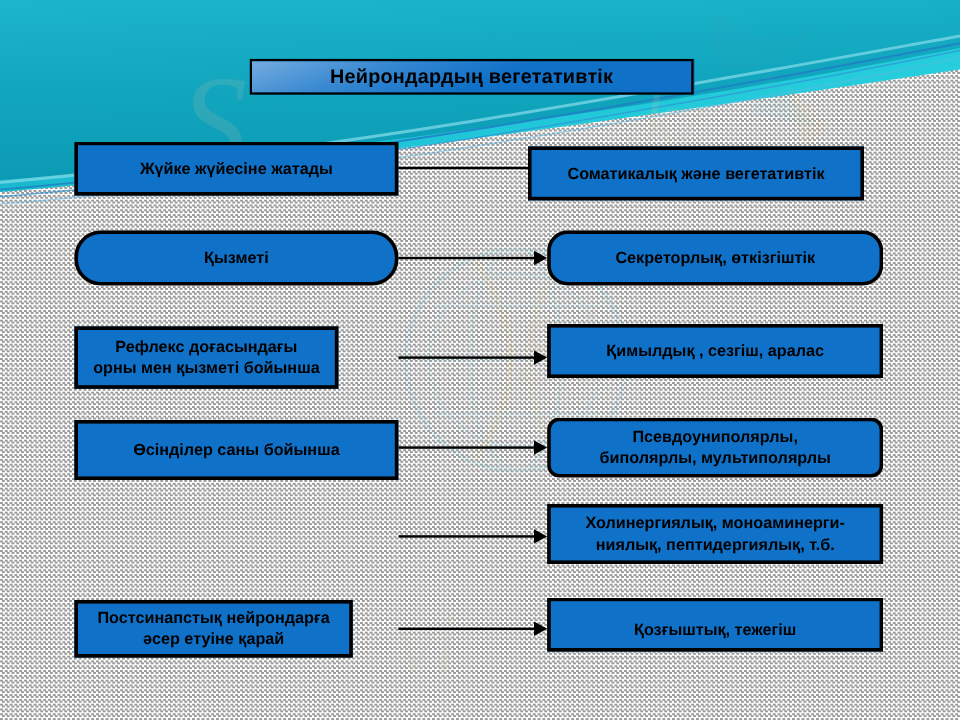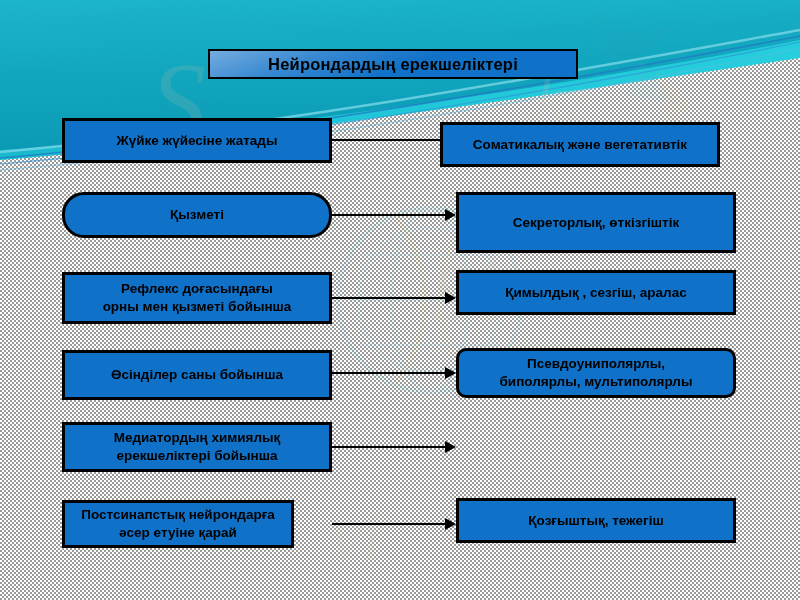--- a/index.html
+++ b/index.html
@@ -173,46 +173,46 @@
         <text x="150" y="140" font-size="112">S</text>
         <text x="430" y="320" font-size="112">st</text>
         <text x="520" y="120" font-size="64">.kz</text>
         <text x="330" y="560" font-size="72">vi</text>
       </g>
     </svg>
   </div>
 
   <div class="title-box">
     <div class="sheen"></div>
-    <span class="title-text">Нейрондардың ерекшеліктері</span>
+    <span class="title-text">Нейрондардың вегетативтік</span>
   </div>
 
   <div class="box" style="left:62px; top:118px; width:270px; height:45px;">
     <span class="label">Жүйке жүйесіне жатады</span>
   </div>
   <div class="arrow" style="left:332px; top:134px; width:124px;">
     <div class="shaft"></div>
     <div class="head"></div>
   </div>
   <div class="box" style="left:440px; top:122px; width:280px; height:45px;">
     <span class="label">Соматикалық  және вегетативтік</span>
   </div>
 
   <div class="box" style="left:62px; top:192px; width:270px; height:46px;border-radius:22px;">
     <span class="label">Қызметі</span>
   </div>
   <div class="arrow" style="left:332px; top:209px; width:124px;">
     <div class="shaft"></div>
     <div class="head"></div>
   </div>
-  <div class="box" style="left:456px; top:192px; width:280px; height:61px;">
+  <div class="box" style="left:456px; top:192px; width:280px; height:46px;border-radius:17px;">
     <span class="label">Секреторлық, өткізгіштік</span>
   </div>
 
-  <div class="box" style="left:62px; top:272px; width:270px; height:52px;">
+  <div class="box" style="left:62px; top:272px; width:220px; height:52px;">
     <span class="label">Рефлекс доғасындағы<br>орны мен қызметі бойынша</span>
   </div>
   <div class="arrow" style="left:332px; top:292px; width:124px;">
     <div class="shaft"></div>
     <div class="head"></div>
   </div>
   <div class="box" style="left:456px; top:270px; width:280px; height:45px;">
     <span class="label">Қимылдық , сезгіш, аралас</span>
   </div>
 
@@ -220,32 +220,32 @@
     <span class="label">Өсінділер саны бойынша</span>
   </div>
   <div class="arrow" style="left:332px; top:367px; width:124px;">
     <div class="shaft"></div>
     <div class="head"></div>
   </div>
   <div class="box" style="left:456px; top:348px; width:280px; height:50px;border-radius:10px;">
     <span class="label">Псевдоуниполярлы,<br>биполярлы, мультиполярлы</span>
   </div>
 
-  <div class="box" style="left:62px; top:422px; width:270px; height:50px;">
-    <span class="label">Медиатордың химиялық<br>ерекшеліктері бойынша</span>
-  </div>
   <div class="arrow" style="left:332px; top:441px; width:124px;">
     <div class="shaft"></div>
     <div class="head"></div>
+  </div>
+  <div class="box" style="left:456px; top:420px; width:280px; height:50px;">
+    <span class="label">Холинергиялық, моноаминерги-<br>ниялық, пептидергиялық, т.б.</span>
   </div>
 
   <div class="box" style="left:62px; top:500px; width:232px; height:48px;">
     <span class="label">Постсинапстық нейрондарға<br>әсер етуіне қарай</span>
   </div>
   <div class="arrow" style="left:332px; top:518px; width:124px;">
     <div class="shaft"></div>
     <div class="head"></div>
   </div>
-  <div class="box" style="left:456px; top:498px; width:280px; height:45px;">
+  <div class="box" style="left:456px; top:498px; width:280px; height:45px;align-items:flex-end;">
     <span class="label">Қозғыштық, тежегіш</span>
   </div>
 
 </div>
 
 </body></html>

